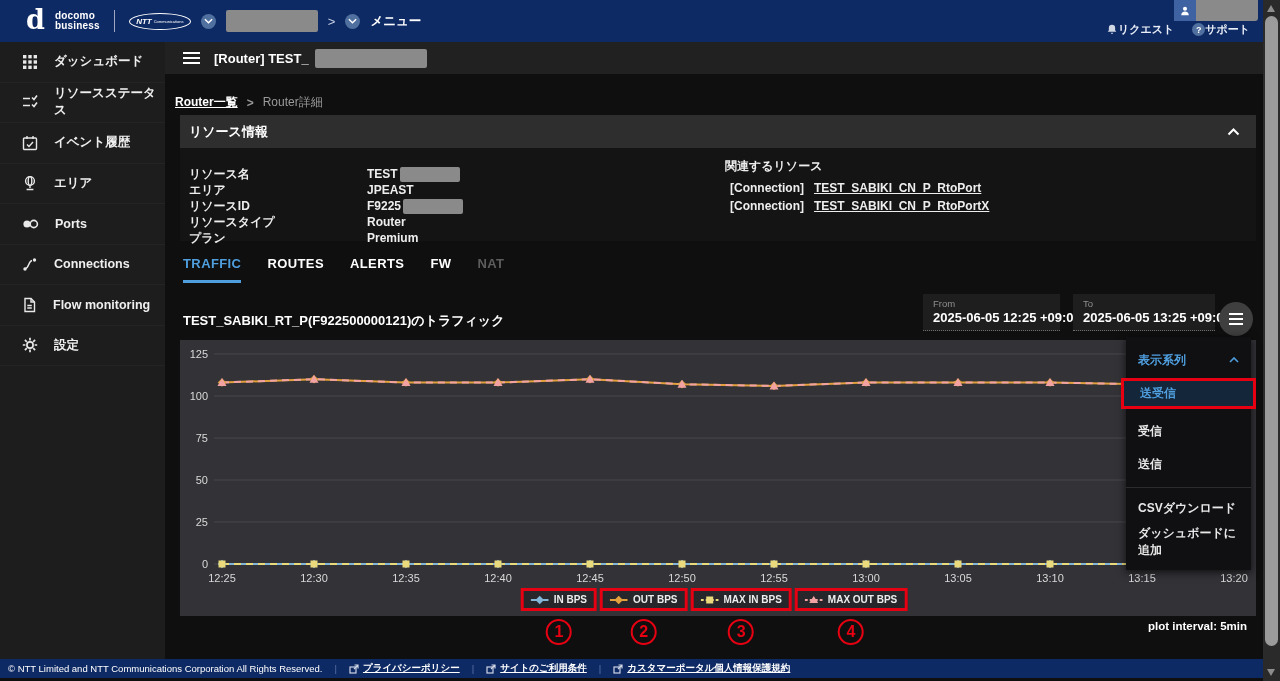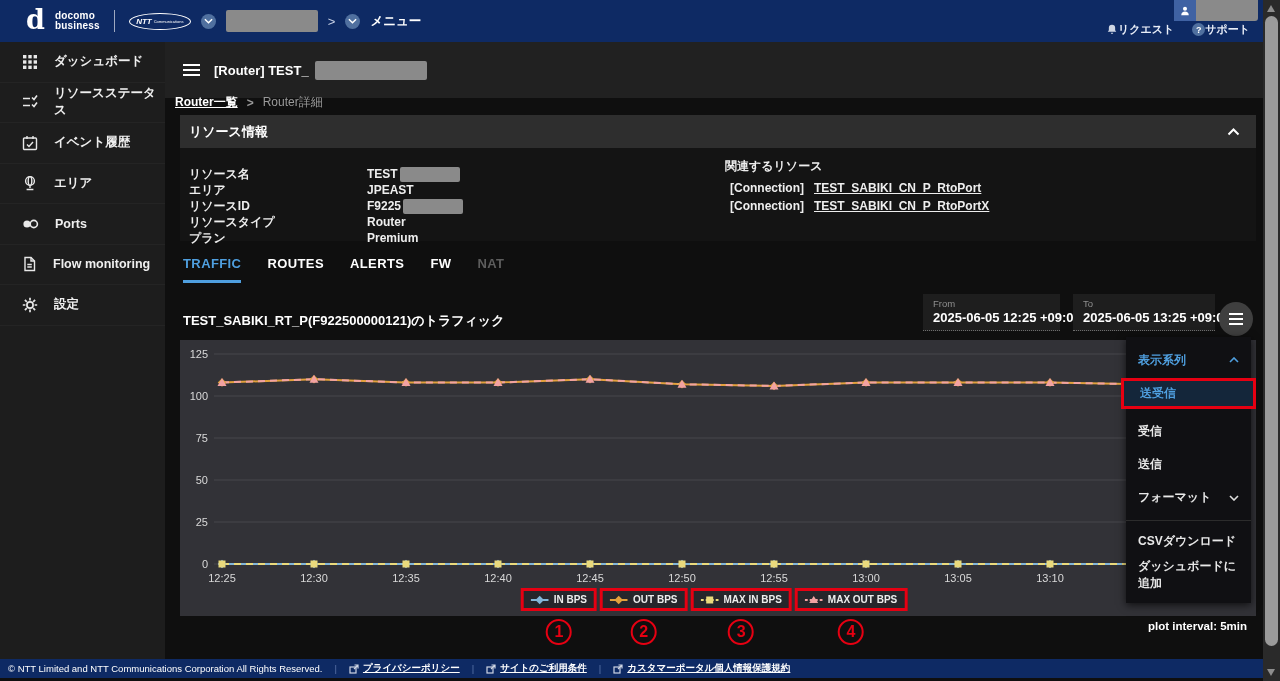--- a/index.html
+++ b/index.html
@@ -28,21 +28,21 @@
   .user-chip .mask { width:62px; height:21px; border-radius:0 0 3px 0; }
 
   
   .sidebar { position:absolute; left:0; top:42px; width:165px; height:617px; background:#1d1d1d; }
   .side-item { height:40.5px; display:flex; align-items:center; gap:16px; padding-left:22px; color:#efefef; font-size:12.5px; font-weight:bold; border-bottom:1px solid #242424; cursor:pointer; }
   .side-item.active { background:#3e3e3e; }
   .side-item svg { flex:none; }
 
   
   .content { position:absolute; left:165px; top:42px; width:1098px; height:617px; background:#0f0f0f; }
-  .titlebar { position:absolute; left:0; top:0; width:1098px; height:56px; background:#212121; display:flex; align-items:center; gap:14px; padding-left:18px; color:#fff; font-weight:bold; font-size:13px; }
+  .titlebar { position:absolute; left:0; top:0; width:1098px; height:32px; background:#212121; display:flex; align-items:center; gap:14px; padding-left:18px; color:#fff; font-weight:bold; font-size:13px; }
   .bars { width:17px; height:2px; background:#fff; position:relative; }
   .bars::before,.bars::after { content:""; position:absolute; left:0; width:17px; height:2px; background:#fff; }
   .bars::before { top:-5px; } .bars::after { top:5px; }
   .breadcrumb { position:absolute; left:10px; top:52px; font-size:12px; color:#9a9a9a; display:flex; gap:9px; align-items:center; }
   .breadcrumb .bc-link { color:#fff; font-weight:bold; text-decoration:underline; cursor:pointer; }
 
   .panel { position:absolute; left:15px; top:73px; width:1076px; }
   .panel-head { height:33px; background:#2e2e2e; display:flex; align-items:center; justify-content:space-between; padding:0 16px 0 9px; color:#fff; font-weight:bold; font-size:13px; }
   .panel-body { position:relative; background:#141414; height:93px; padding-top:18px; }
   .f-row { display:flex; font-size:12px; color:#eee; line-height:16px; }
@@ -198,20 +198,30 @@
           </g>
         </svg>
       <span>エリア</span>
     </div>
     <div class="side-item">
       <svg width="17" height="14" viewBox="0 0 17 14">
           <circle cx="5" cy="7" r="3.6" fill="#e8e8e8"></circle>
           <circle cx="11.8" cy="7" r="3.6" fill="none" stroke="#e8e8e8" stroke-width="1.6"></circle>
         </svg>
       <span>Ports</span>
+    </div>
+    <div class="side-item">
+      <svg width="16" height="16" viewBox="0 0 16 16">
+          <g fill="none" stroke="#e8e8e8" stroke-width="1.5">
+            <path d="M3.5 12.5C7 12 6.5 5 10 4.5"></path>
+          </g>
+          <circle cx="3" cy="13" r="1.7" fill="#e8e8e8"></circle>
+          <circle cx="12.5" cy="4" r="1.7" fill="#e8e8e8"></circle>
+        </svg>
+      <span>Connections</span>
     </div>
     <div class="side-item">
       <svg width="15" height="16" viewBox="0 0 15 16">
           <g fill="none" stroke="#e8e8e8" stroke-width="1.4">
             <path d="M3 1.5h6l3.5 3.5v9.5H3z"></path>
             <path d="M9 1.5V5h3.5"></path>
             <path d="M5.3 8.5h4.5M5.3 11h4.5"></path>
           </g>
         </svg>
       <span>Flow monitoring</span>
@@ -457,26 +467,20 @@
       </div>
       <div class="mp-sel">
         <span>送受信</span>
       </div>
       <div class="mp-row mp-item" style="margin-top:6px;">
         <span>受信</span>
       </div>
       <div class="mp-row mp-item">
         <span>送信</span>
       </div>
-      <div class="mp-row mp-item">
-        <span>フォーマット</span>
-        <svg width="10" height="6" viewBox="0 0 10 6">
-            <polyline points="1,1 5,5 9,1" fill="none" stroke="#ddd" stroke-width="1.6"></polyline>
-          </svg>
-      </div>
       <div class="mp-div"></div>
       <div class="mp-row mp-item">
         <span>CSVダウンロード</span>
       </div>
       <div class="mp-row mp-item">
         <span>ダッシュボードに追加</span>
       </div>
     </div>
 
   </main>

